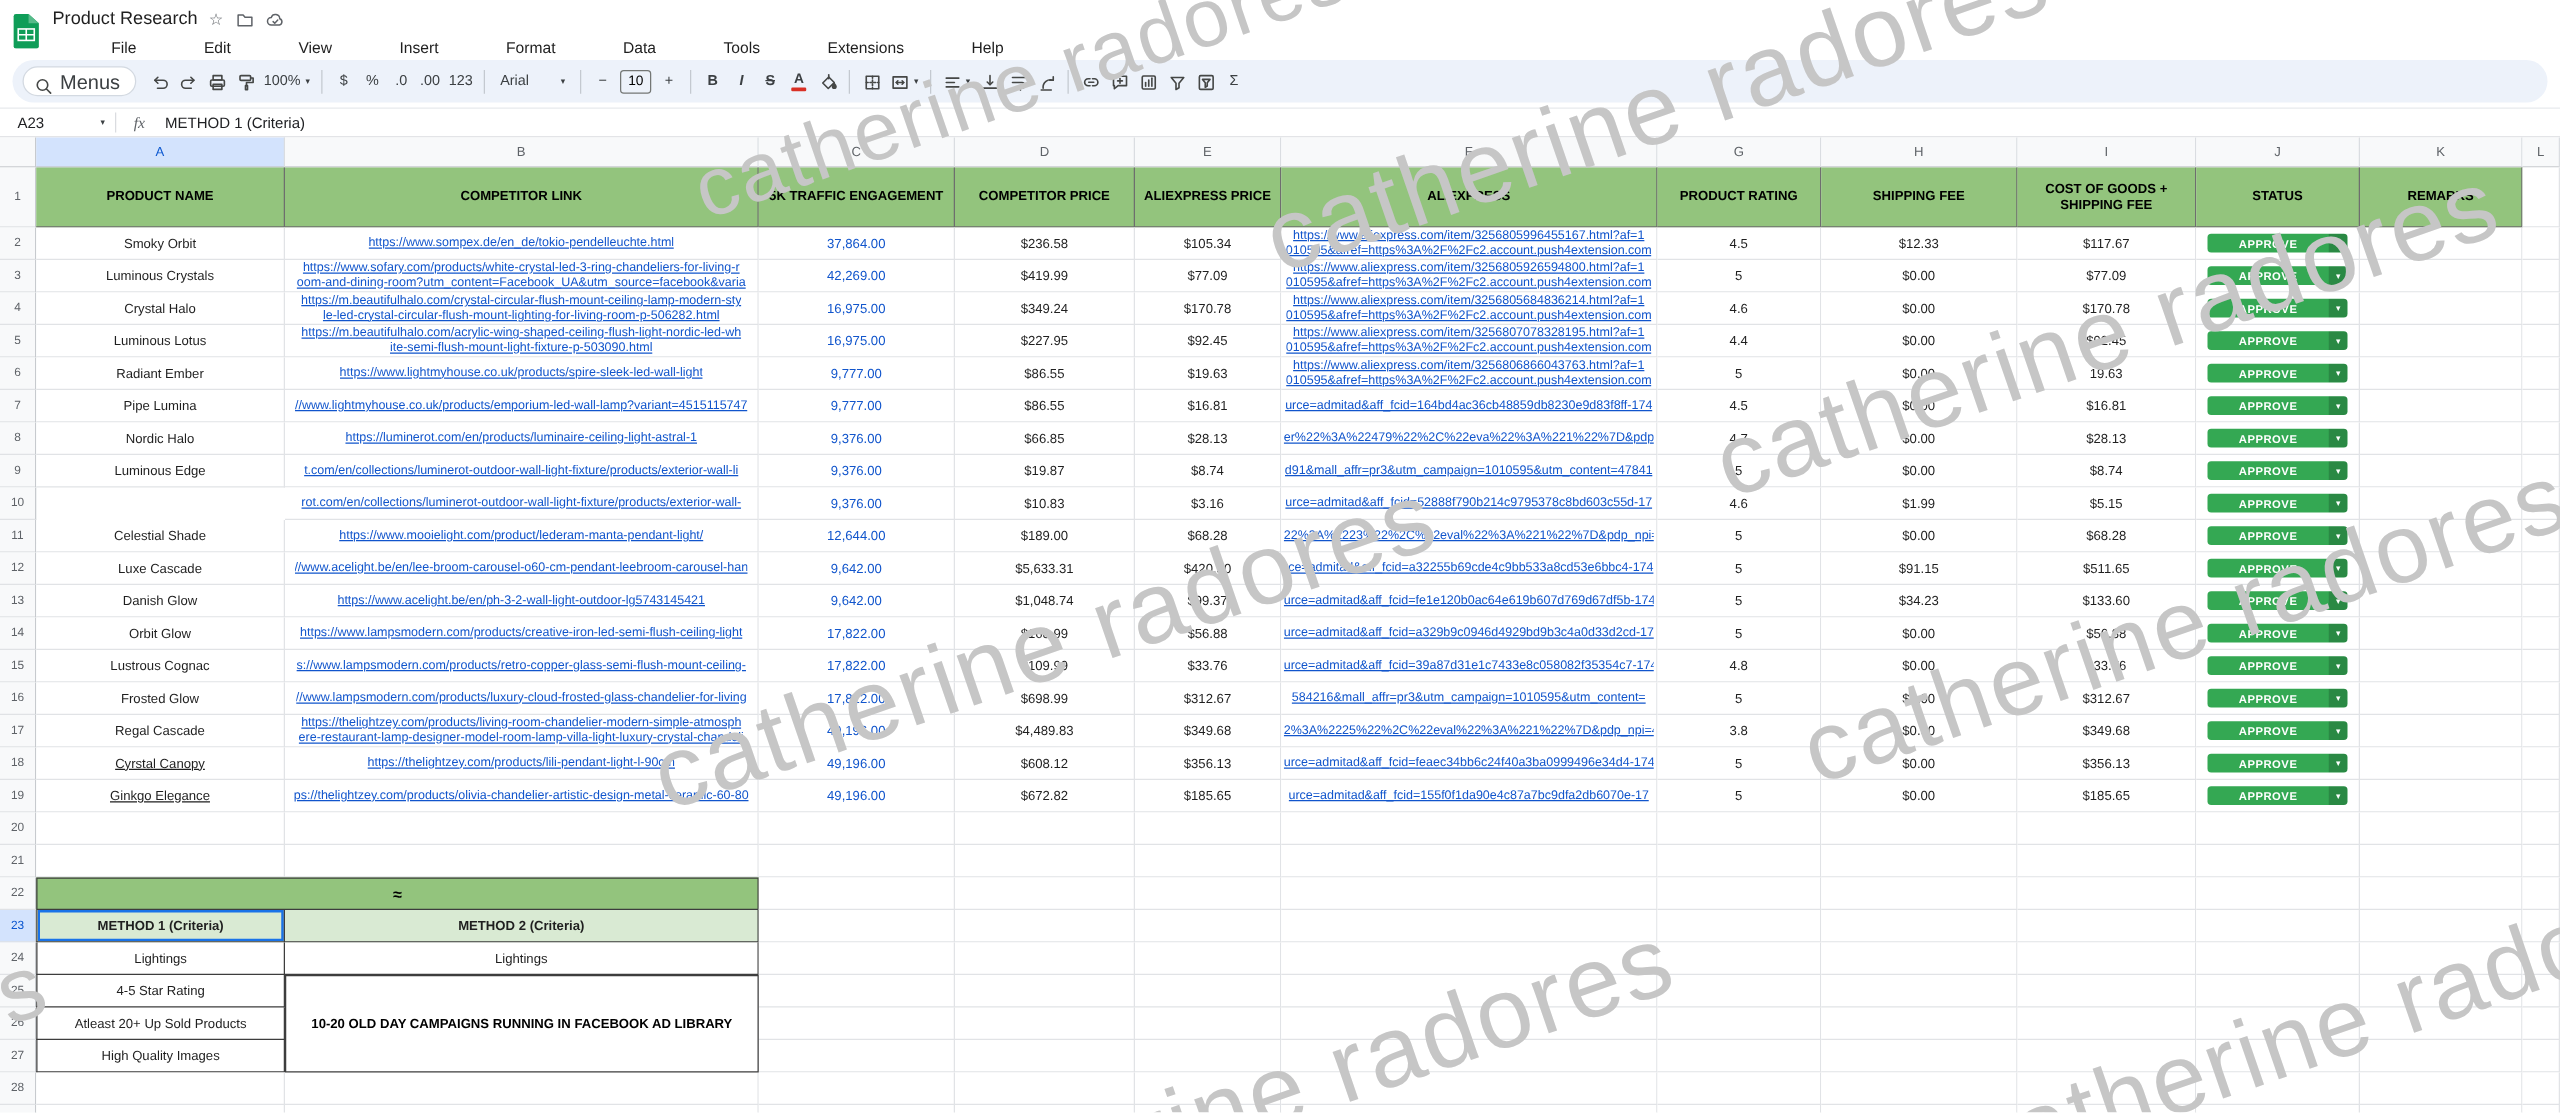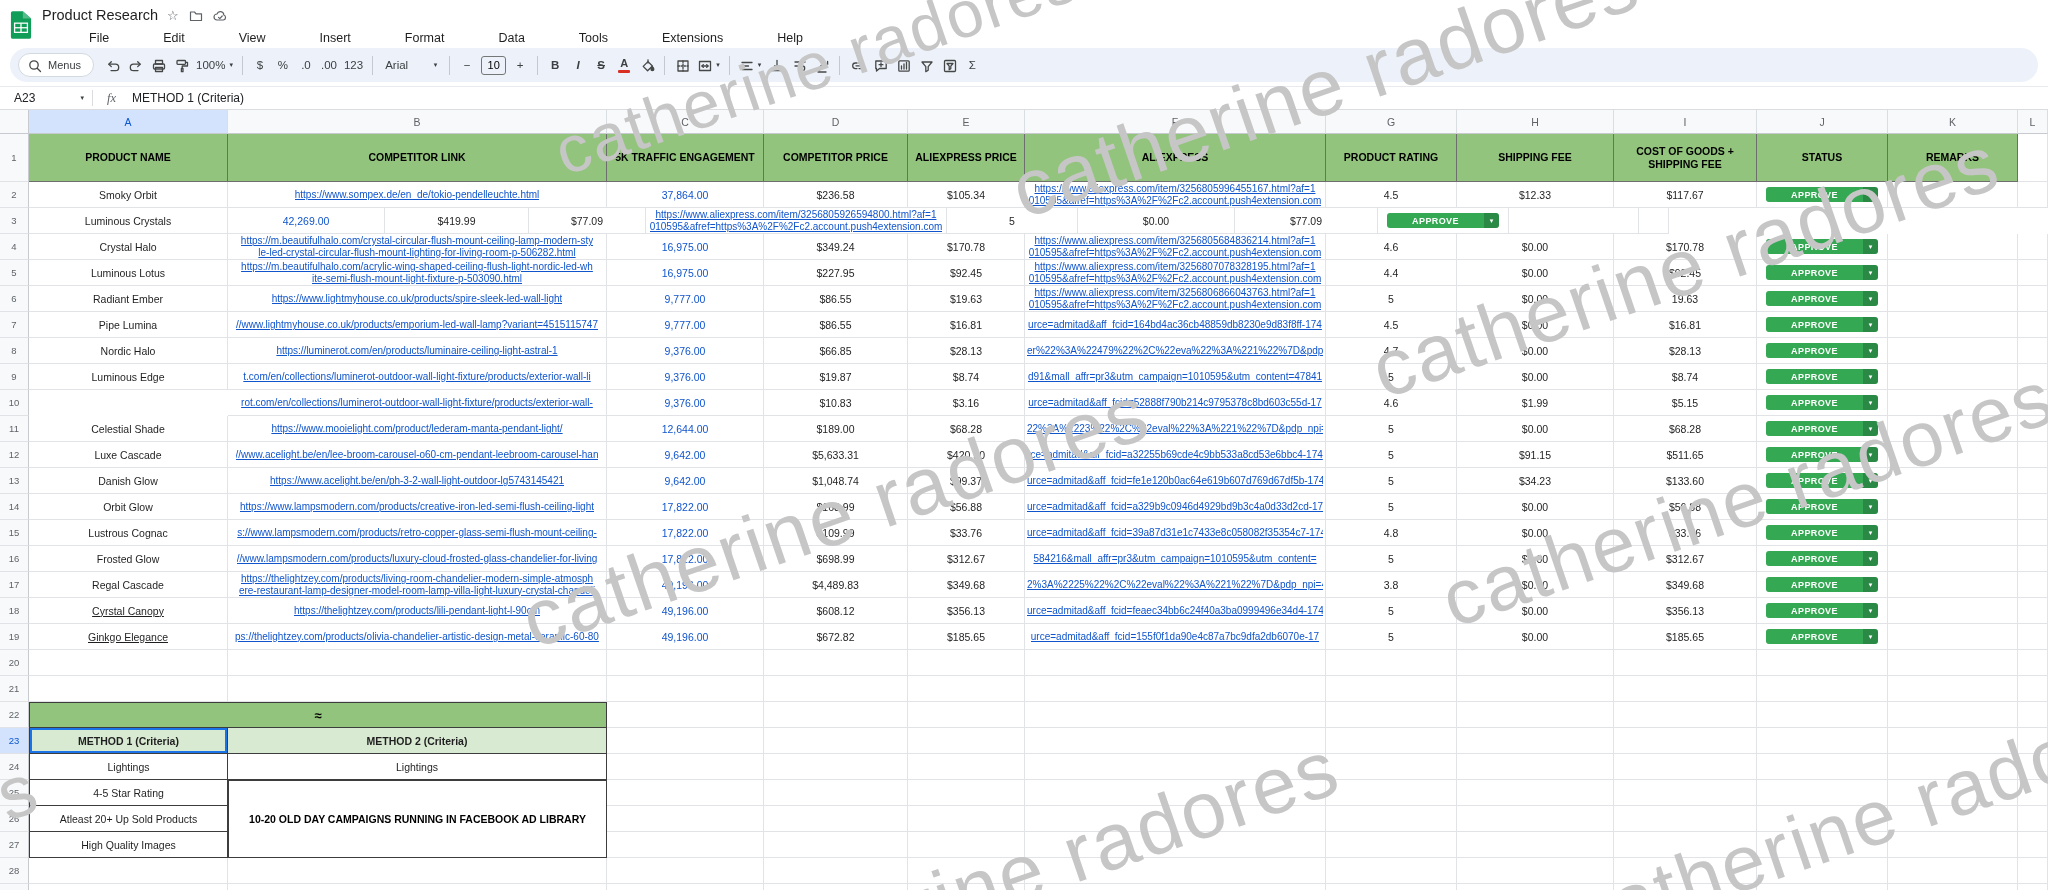--- a/index.html
+++ b/index.html
@@ -13,22 +13,22 @@
   .titlerow{display:flex;align-items:center;gap:9px;height:25px;}
   .doc-title{font-size:14.5px;color:#1f1f1f;}
   .tic{width:15px;height:15px;stroke:#5f6368;fill:none;stroke-width:1.2;stroke-linecap:round;stroke-linejoin:round;}
   .star{font-size:13px;color:#5f6368;line-height:15px;}
   .menurow{display:flex;align-items:center;height:20px;}
   .menu-item{font-size:12.5px;color:#1f1f1f;padding:1px 7px;border-radius:4px;cursor:default;margin-left:40px;}
 
   
   .toolbar{margin:1px 10px 4px;height:34px;background:#edf2fa;border-radius:17px;
     display:flex;align-items:center;padding:0 8px;gap:1px;}
-  .menus-pill{display:flex;align-items:center;gap:6px;background:#fff;border:1px solid #d3d9e1;
-    border-radius:15px;height:24px;padding:0 12px 0 8px;font-size:11px;color:#3c4043;margin-right:6px;}
+  .menus-pill{display:flex;align-items:flex-end;gap:6px;background:#fff;border:1px solid #d3d9e1;
+    border-radius:15px;height:24px;padding:0 12px 0 8px;font-size:16px;color:#3c4043;margin-right:6px;}
   .tb{min-width:22px;height:24px;padding:0 3px;display:flex;align-items:center;justify-content:center;
     border-radius:4px;font-size:12px;color:#3c4043;gap:2px;}
   .tb.txt{font-size:11.5px;}
   .ic{width:15px;height:15px;stroke:#454746;fill:none;stroke-width:1.3;stroke-linecap:round;stroke-linejoin:round;}
   .caret{font-size:7px;color:#3c4043;margin-left:2px;}
   .tdiv{width:1px;height:19px;background:#c4c9d0;margin:0 5px;}
   .sizebox{width:25px;height:19px;border:1px solid #747775;border-radius:3px;display:flex;
     align-items:center;justify-content:center;font-size:11px;margin:0 2px;}
   .boldb{font-weight:bold;}
   .italb{font-style:italic;font-weight:bold;}
@@ -363,20 +363,24 @@
             <div class="pill-label">APPROVE</div>
             <div class="pill-arrow">▾</div>
           </div>
         </div>
         <div class="cell" style="width: 130px;"></div>
         <div class="cell" style="width: 30px;"></div>
       </div>
       <div class="grow" style="height: 26px;">
         <div class="gut">3</div>
         <div class="cell" style="width: 199px;">Luminous Crystals</div>
+        <div class="cell linkcell" style="width: 379px;">
+          <div class="lk">https://www.sofary.com/products/white-crystal-led-3-ring-chandeliers-for-living-r</div>
+          <div class="lk">oom-and-dining-room?utm_content=Facebook_UA&amp;utm_source=facebook&amp;varia</div>
+        </div>
         <div class="cell blue" style="width: 157px;">42,269.00</div>
         <div class="cell" style="width: 144px;">$419.99</div>
         <div class="cell" style="width: 117px;">$77.09</div>
         <div class="cell linkcell" style="width: 301px;">
           <div class="lk">https://www.aliexpress.com/item/3256805926594800.html?af=1</div>
           <div class="lk">010595&amp;afref=https%3A%2F%2Fc2.account.push4extension.com</div>
         </div>
         <div class="cell" style="width: 131px;">5</div>
         <div class="cell" style="width: 157px;">$0.00</div>
         <div class="cell" style="width: 143px;">$77.09</div>

